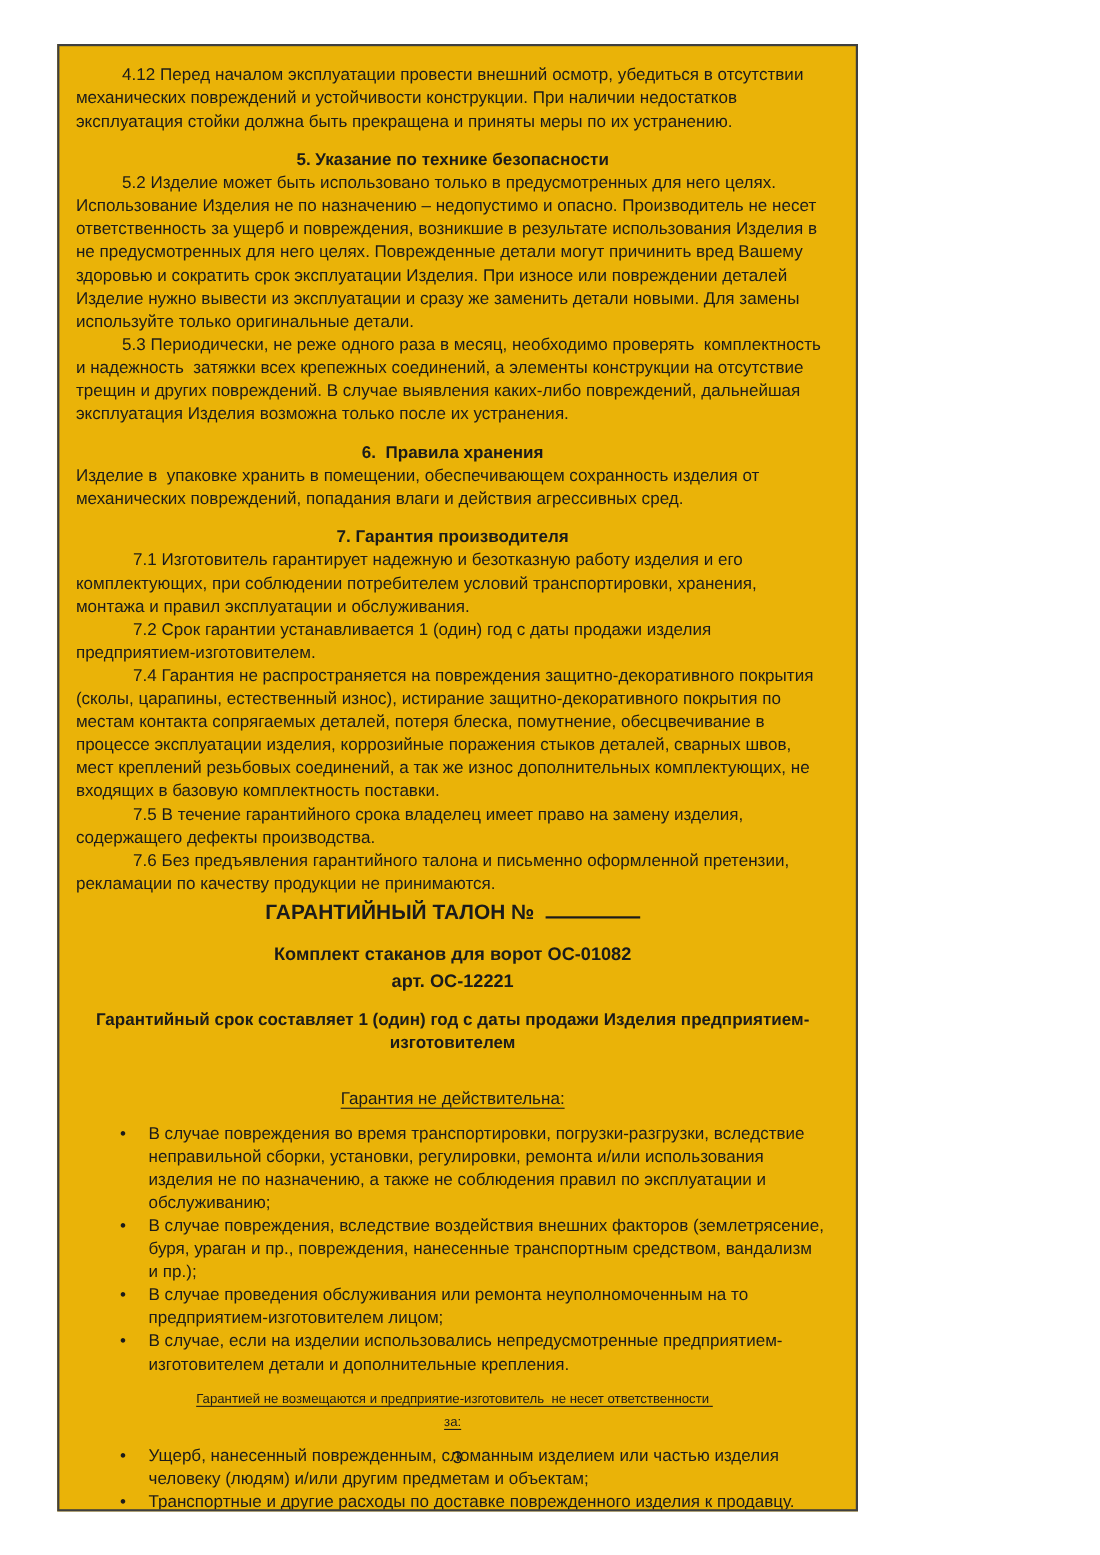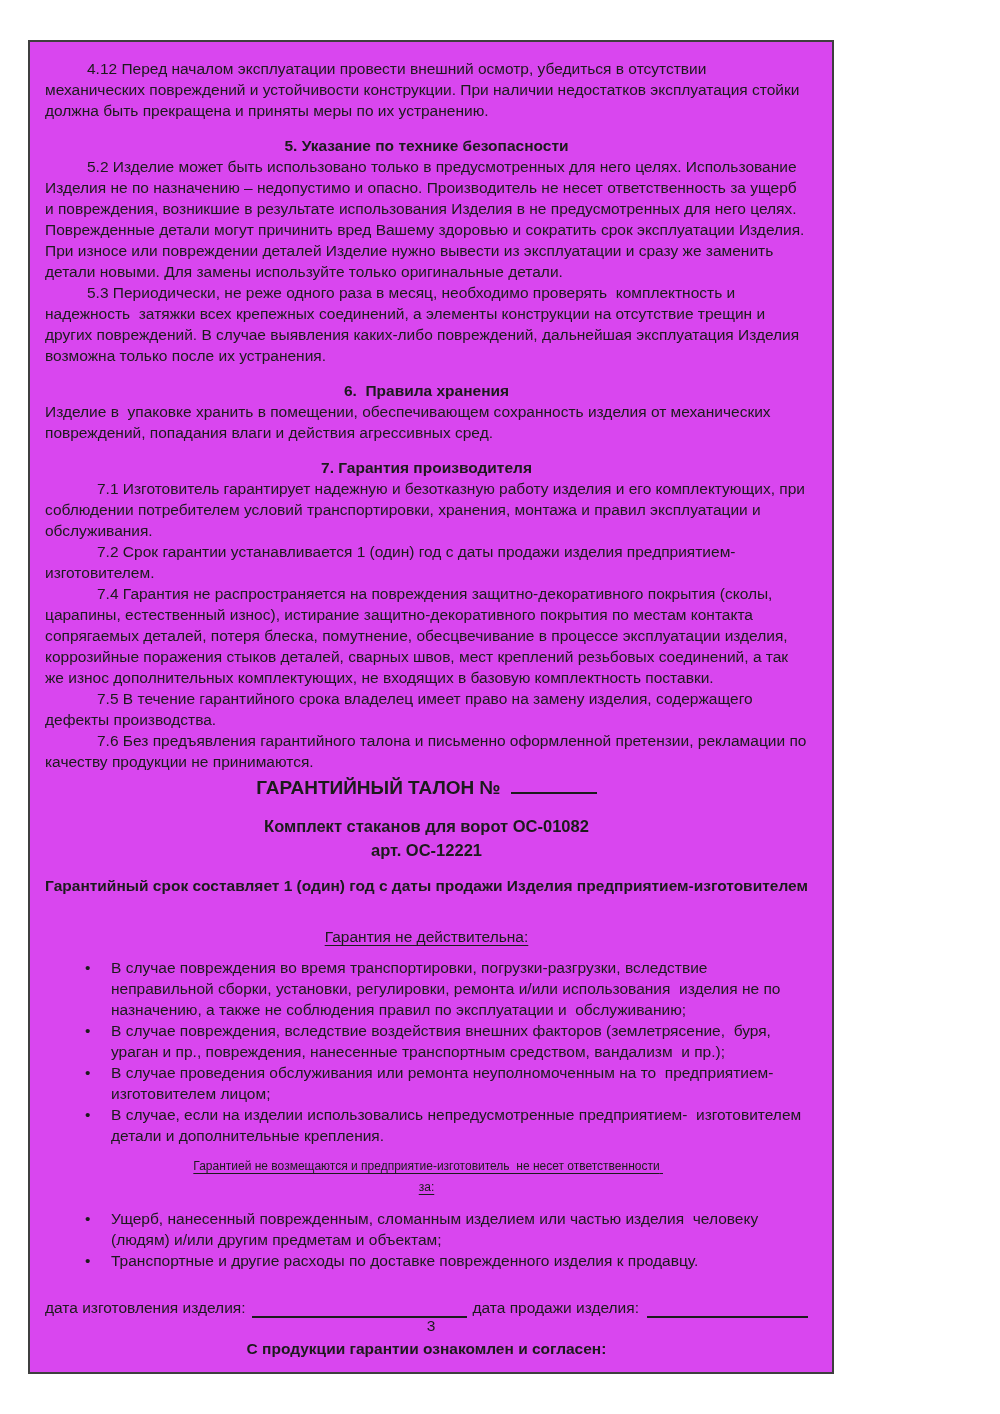--- a/index.html
+++ b/index.html
@@ -3,25 +3,25 @@
 <meta charset="utf-8">
 <style>
   html,body{margin:0;padding:0;background:#ffffff;}
   body{
     width:1000px;height:1414px;position:relative;
     font-family:"Liberation Sans","DejaVu Sans",sans-serif;
     color:#1b1b1b;
     -webkit-font-smoothing:antialiased;
   }
   .page{
-    position:absolute;left:28px;top:40px;
-    width:806px;height:1334px;
+    position:absolute;left:52px;top:40px;
+    width:728px;height:1334px;
     border:2px solid #3f3f3f;
     box-sizing:border-box;
-    background:#d946ef;
+    background:#eab308;
     padding:16px 24px 0 15px;
     overflow:hidden;
   }
   .para{
     margin:0;
     font-size:15.5px;line-height:21px;
     text-align:left;
     white-space:pre-wrap;
   }
   .indent1{text-indent:42px;}

